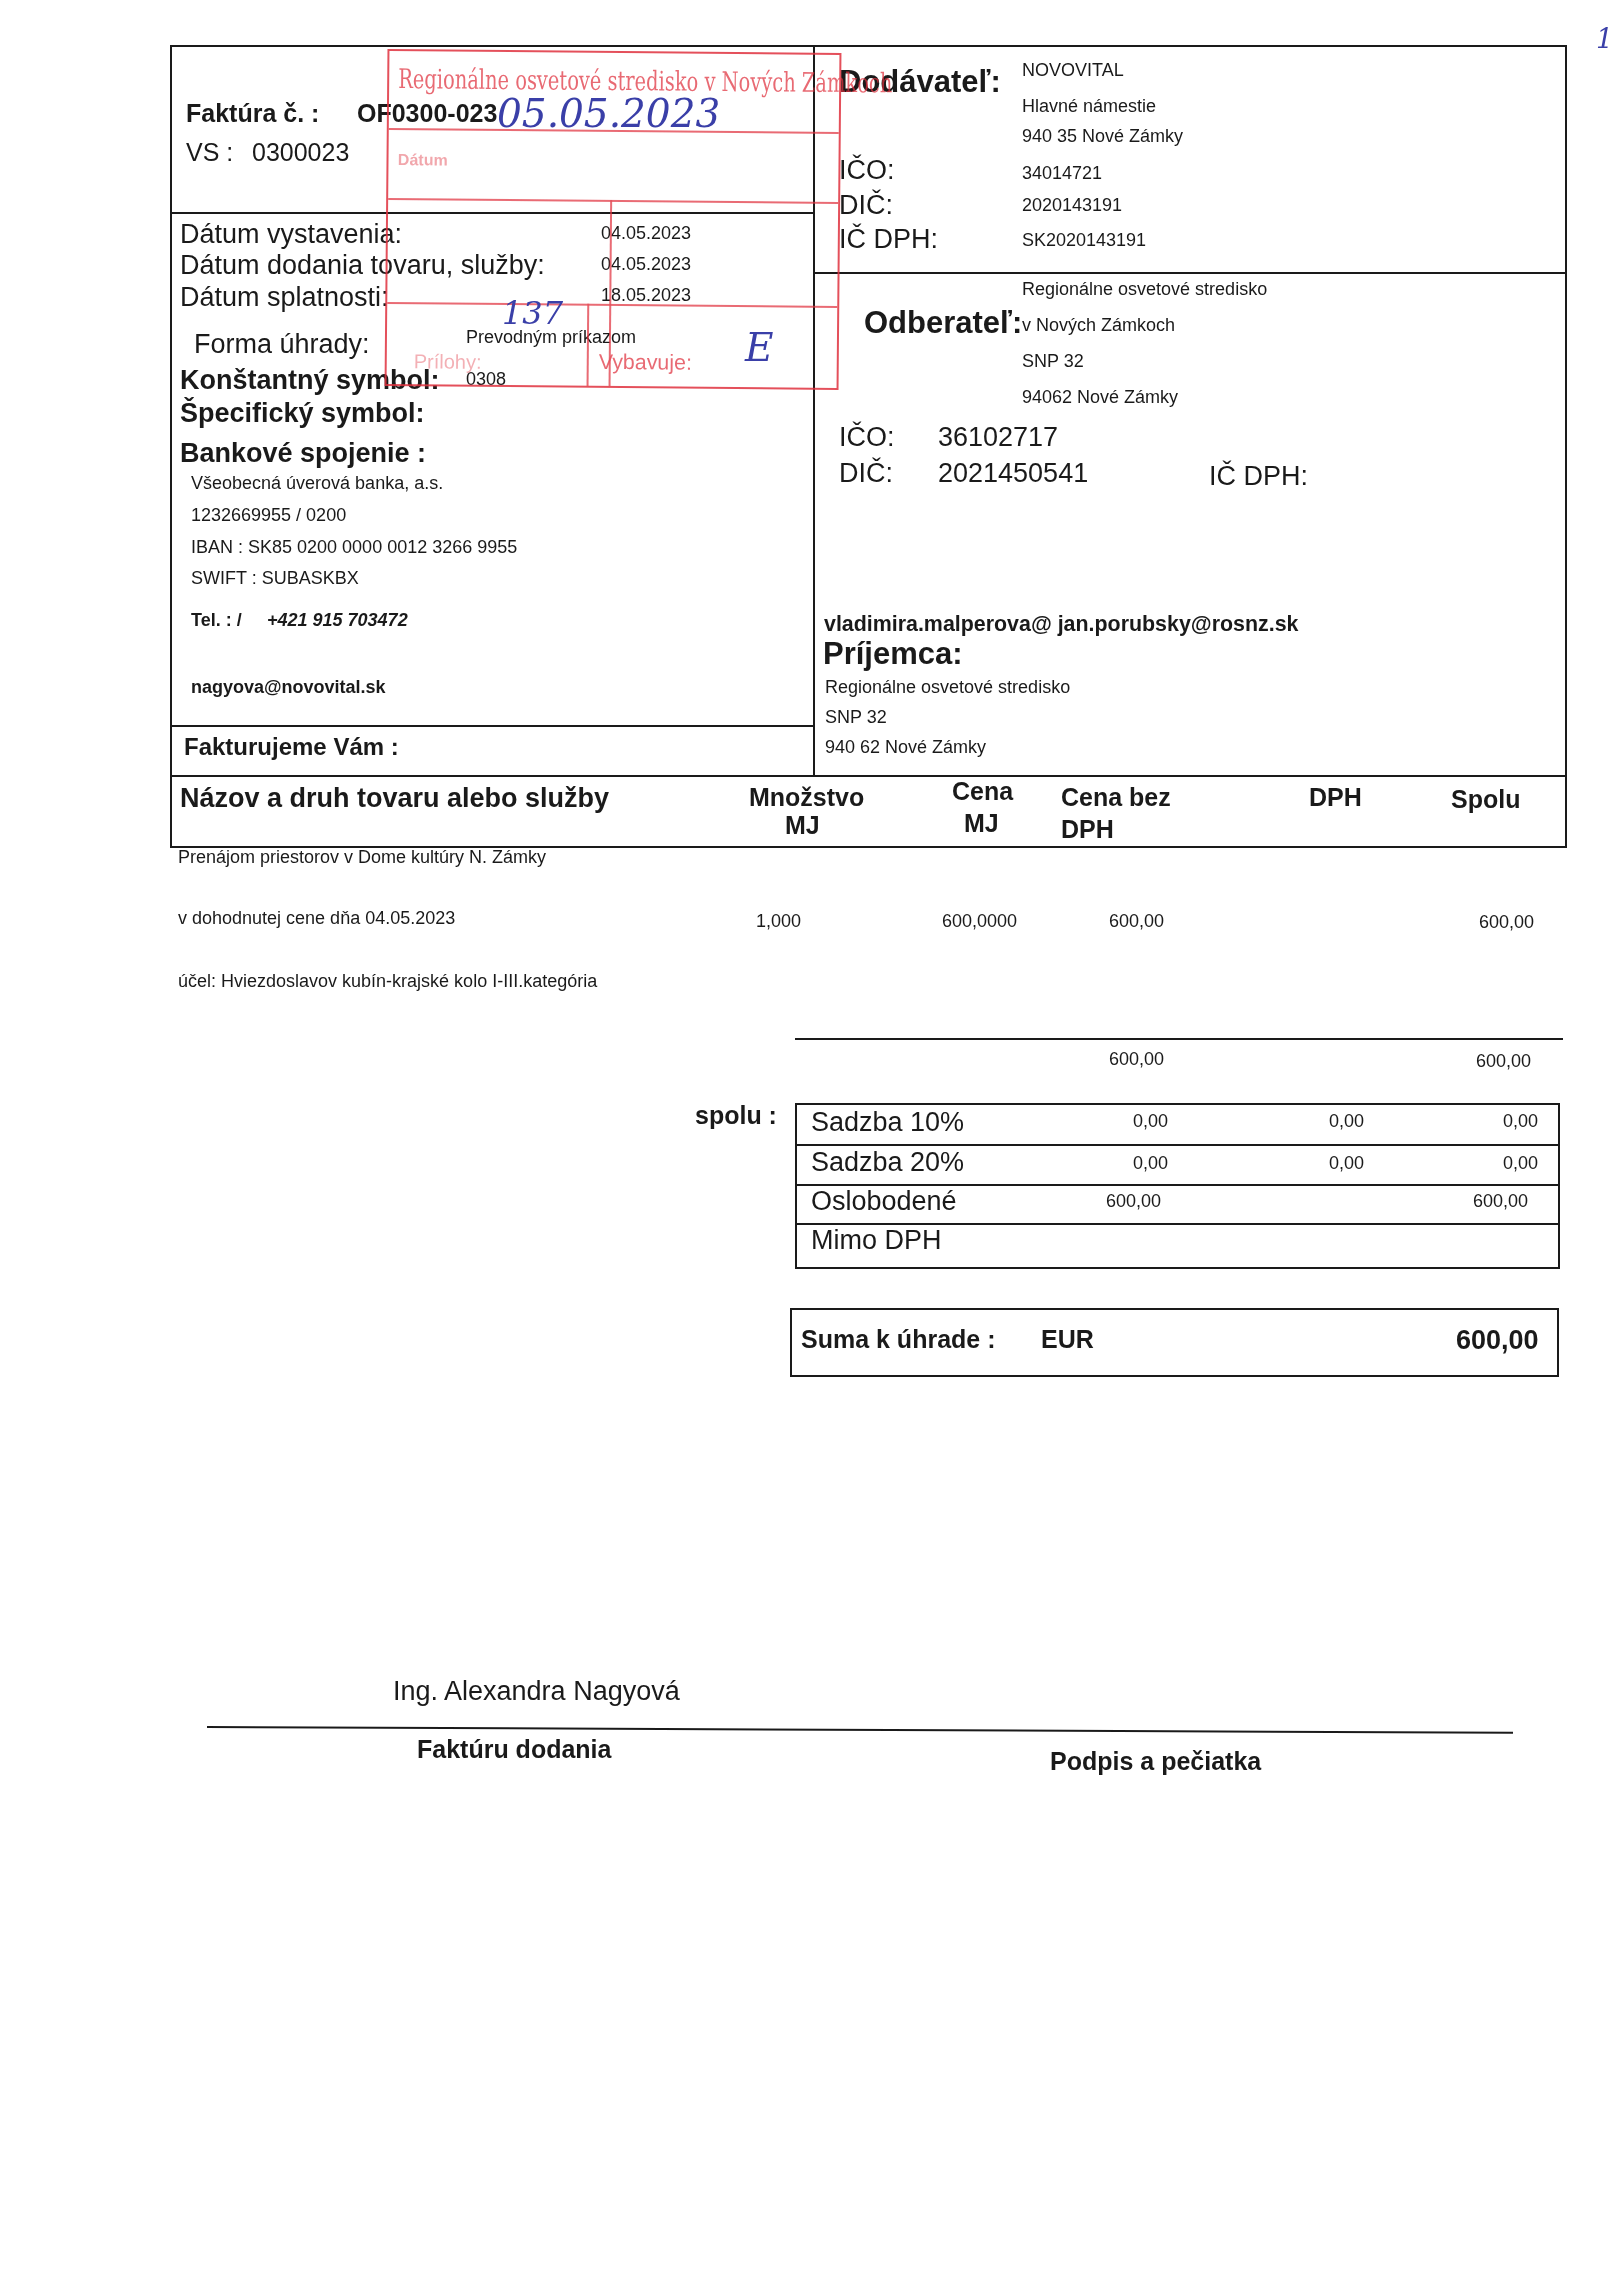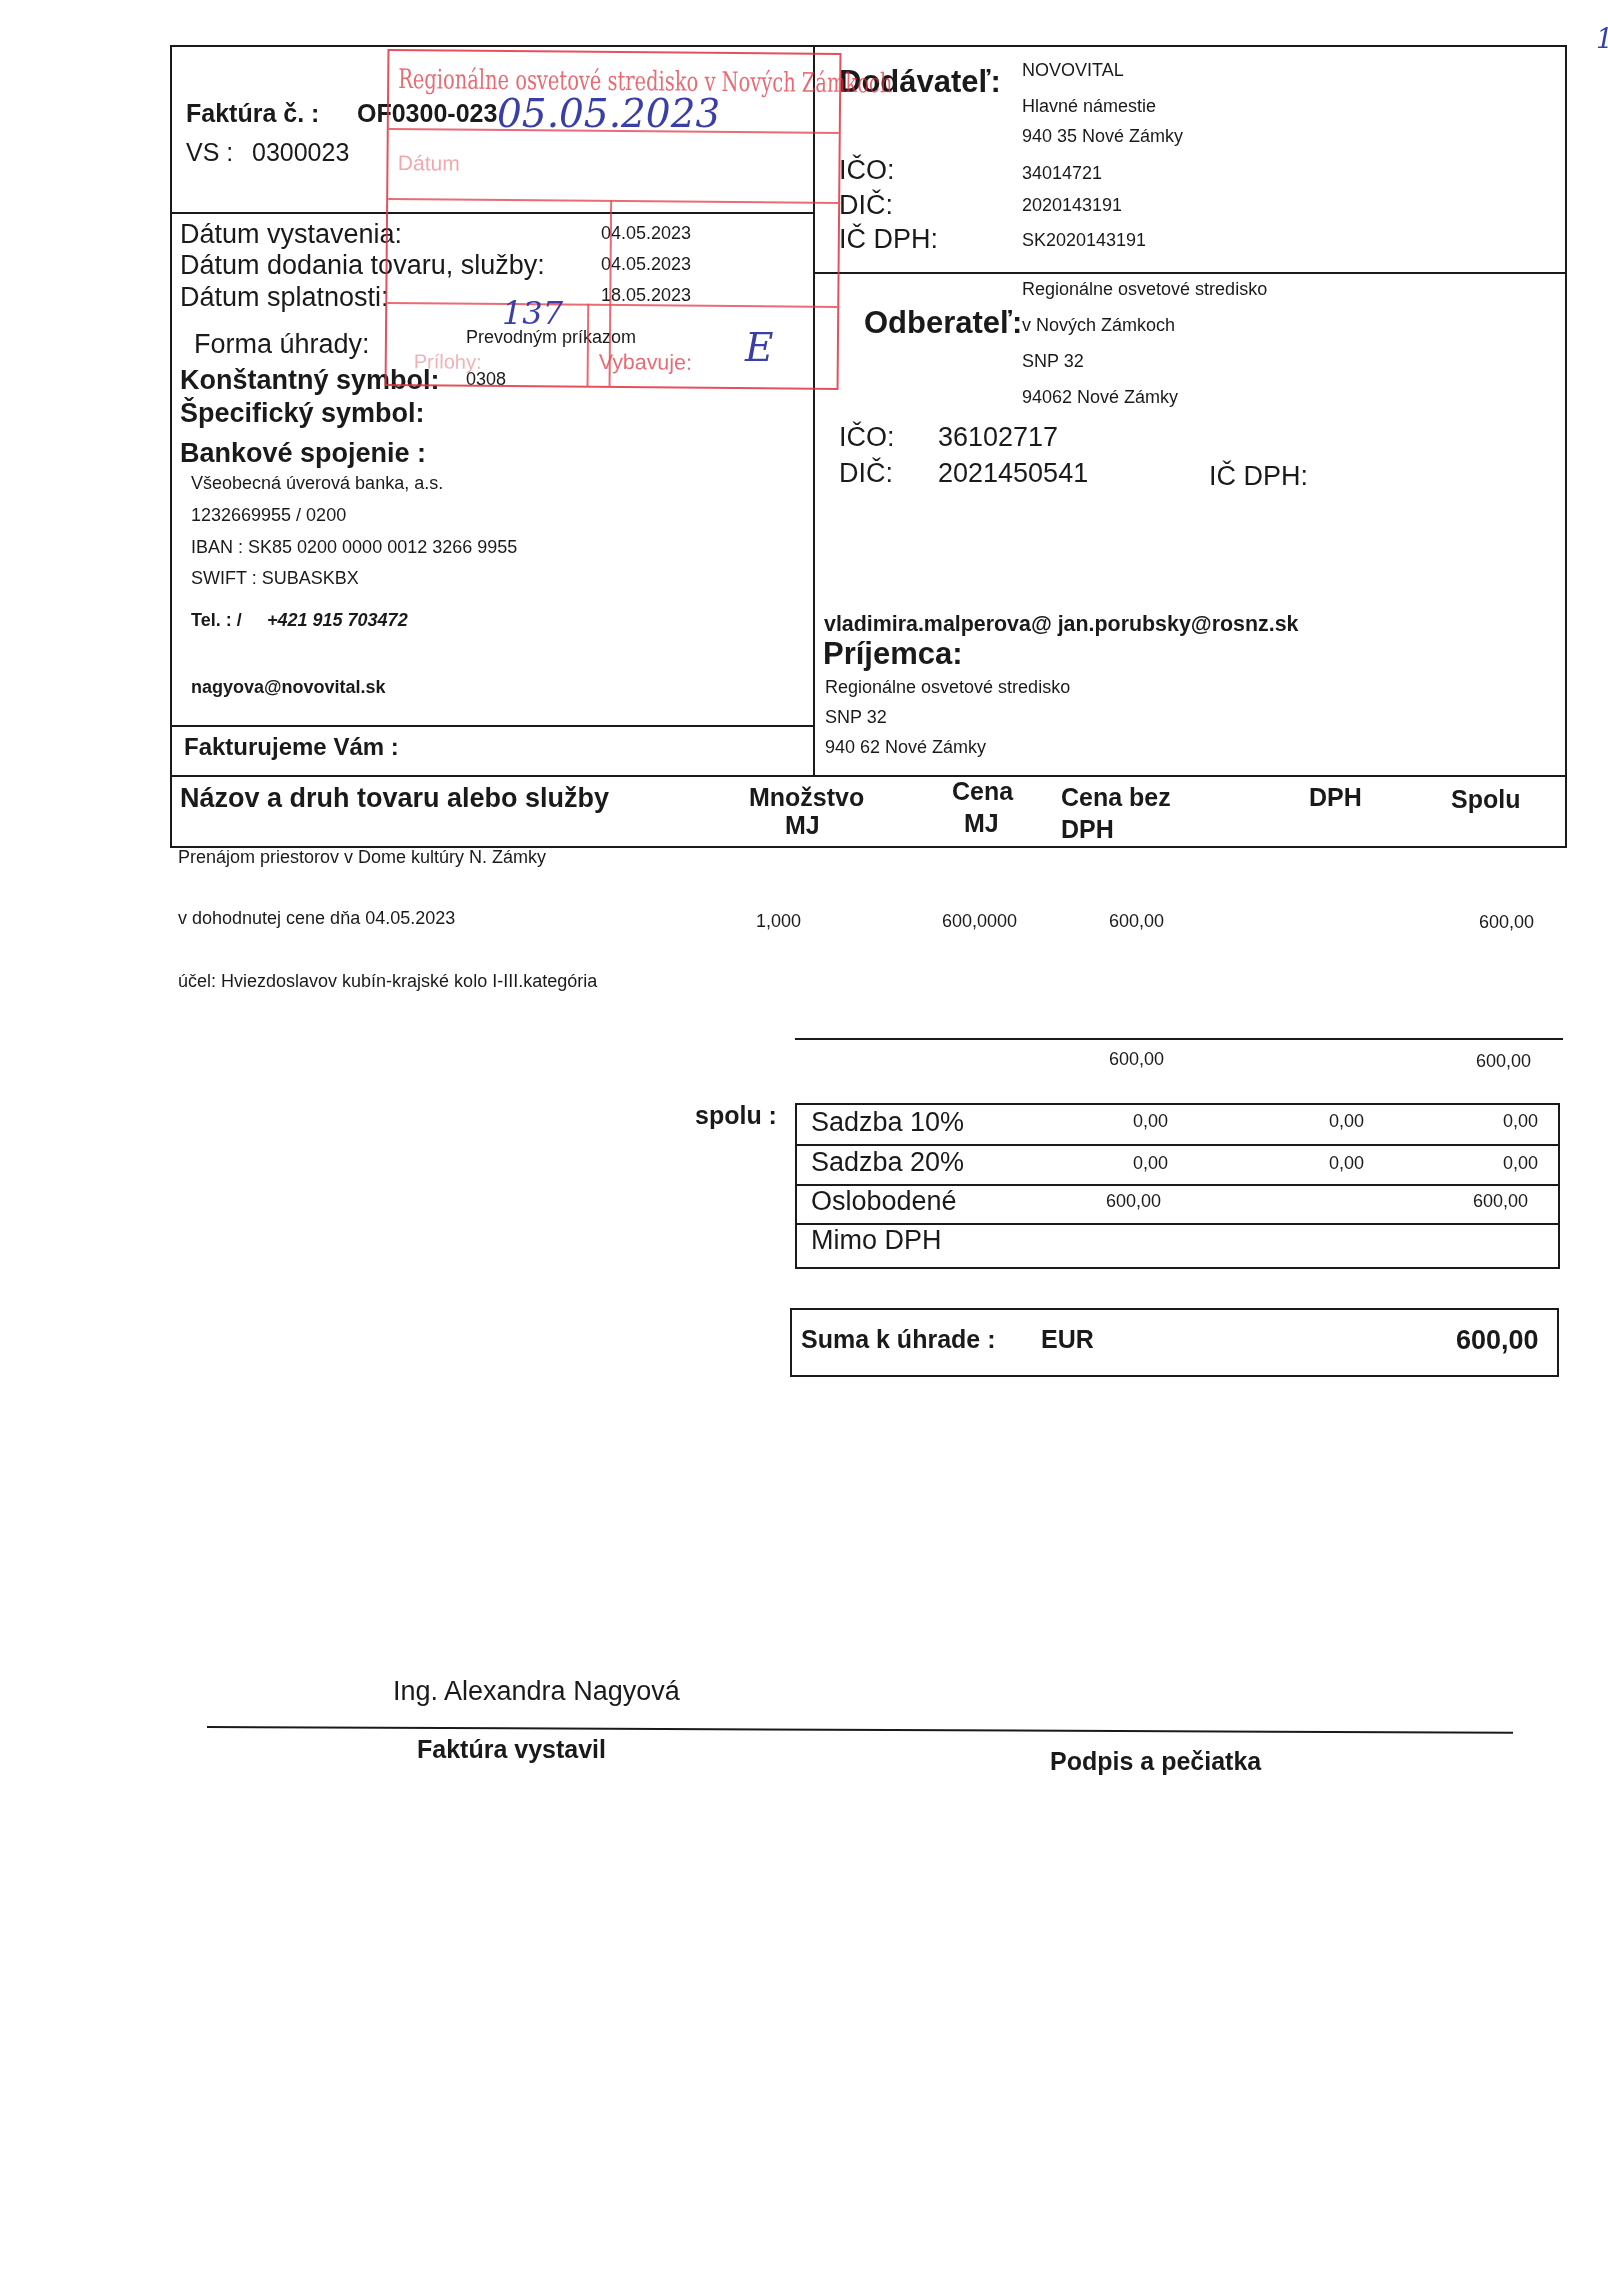--- a/index.html
+++ b/index.html
@@ -146,31 +146,31 @@
 
 <div class="abs t40" style="left:811px; top:1225px;">Mimo DPH</div>
 
 <div class="box" style="left:790px; top:1308px; width:769px; height:69px;"></div>
 <div class="abs t38 b" style="left:801px; top:1325px;">Suma k úhrade :</div>
 <div class="abs t38 b" style="left:1041px; top:1325px;">EUR</div>
 <div class="abs t40 b" style="left:1456px; top:1325px;">600,00</div>
 
 <div class="abs t40" style="left:393px; top:1676px;">Ing. Alexandra Nagyová</div>
 <div class="line" style="left:207px; top:1726px; width:1306px; height:2px; transform:rotate(0.25deg); transform-origin:left;"></div>
-<div class="abs t38 b" style="left:417px; top:1735px;">Faktúra vystavil</div>
+<div class="abs t38 b" style="left:417px; top:1735px;">Faktúru dodania</div>
 <div class="abs t38 b" style="left:1050px; top:1747px;">Podpis a pečiatka</div>
 
 <div class="stamp" style="left:386px; top:51px; width:454px; height:337px; transform:rotate(0.5deg);">
   <div class="stamp-line" style="left:0; top:77px; width:100%; height:2px;"></div>
   <div class="stamp-line" style="left:0; top:147px; width:100%; height:2px;"></div>
   <div class="stamp-line" style="left:0; top:251px; width:100%; height:2px;"></div>
   <div class="stamp-line" style="left:222px; top:147px; width:2px; height:187px;"></div>
   <div class="stamp-line" style="left:200px; top:251px; width:2px; height:83px;"></div>
   <div class="stamp-text" style="position:absolute; left:9.4px; top:12px; font-size:27px; transform:scaleX(0.72); transform-origin:left; white-space:nowrap; font-family:'DejaVu Serif', serif;">Regionálne osvetové stredisko v Nových Zámkoch</div>
-  <div class="stamp-text" style="position:absolute; left:9.4px; top:100px; font-size:21px; opacity:0.5;">Dátum</div>
+  <div class="stamp-text" style="position:absolute; left:9.4px; top:100px; font-size:16px; opacity:0.5;font-weight:bold;">Dátum</div>
   <div class="stamp-text" style="position:absolute; left:27px; top:299px; font-size:20px; opacity:0.45;">Prílohy:</div>
   <div class="stamp-text" style="position:absolute; left:212px; top:297px; font-size:21.4px;">Vybavuje:</div>
 </div>
 <div class="abs hand" style="left:497px; top:91px; font-size:39px;">05.05.2023</div>
 <div class="abs hand" style="left:502px; top:294px; font-size:32px;">137</div>
 <div class="abs hand" style="left:745px; top:325px; font-size:39px;">E</div>
 
 <div class="abs hand" style="left:1596px; top:23px; font-size:27px;">1</div>
 
 

